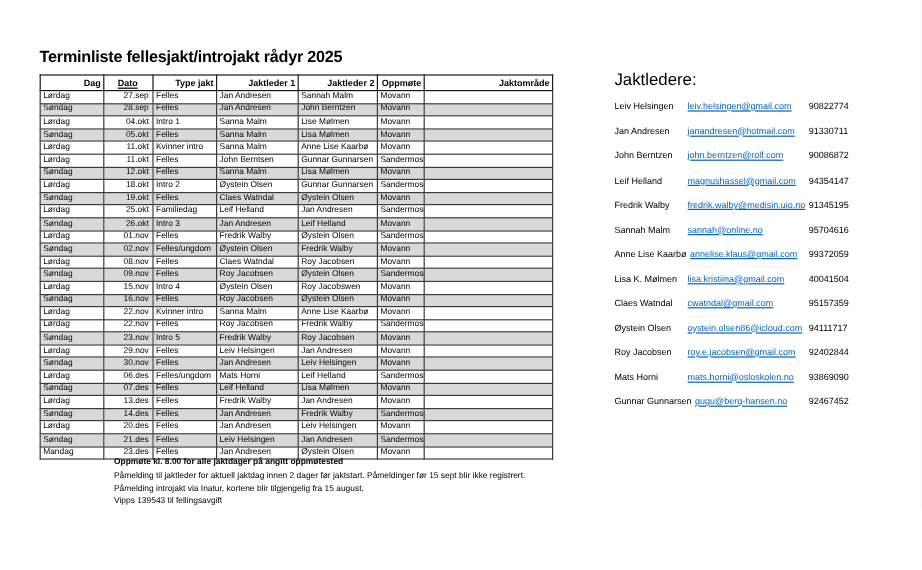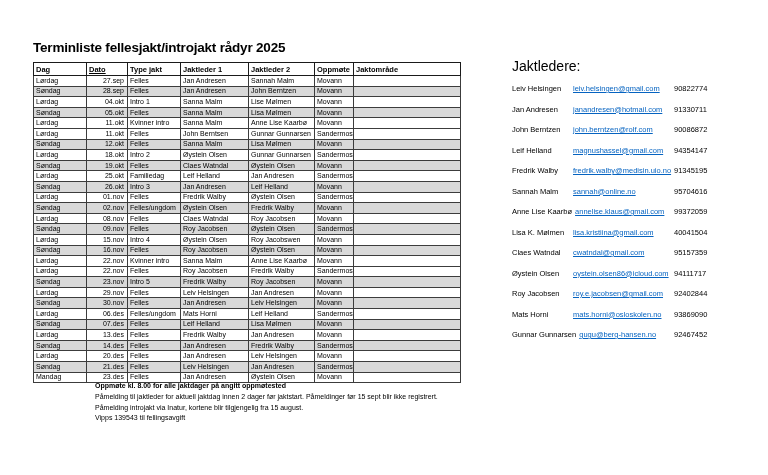--- a/index.html
+++ b/index.html
@@ -10,21 +10,21 @@
   .title{
     position:absolute;left:33px;top:40px;font-size:13.5px;font-weight:bold;
     letter-spacing:-0.2px;white-space:nowrap;
   }
   table.schedule{
     position:absolute;left:33px;top:62px;width:427px;
     border-collapse:collapse;table-layout:fixed;
     border:1.5px solid #000;
   }
   table.schedule th{
-    border:1px solid #1a1a1a;font-size:7.5px;font-weight:bold;text-align:left;
+    border:1px solid #1a1a1a;font-size:7.5px;font-weight:bold;text-align:right;
     height:12px;padding:0 2px;white-space:nowrap;overflow:hidden;
   }
   table.schedule td{
     border:0.75px solid #3c3c3c;font-size:7px;line-height:8px;height:9.6px;
     padding:0 2px;white-space:nowrap;overflow:hidden;vertical-align:middle;
   }
   table.schedule tr.shaded td{background:var(--shade,#d9d9d9);}
   table.schedule td.col-dato, table.schedule th.col-dato{text-align:right;padding-right:3px;}
   table.schedule td.col-dato{text-align:right;}
   .notes{position:absolute;left:95px;top:381px;font-size:7px;line-height:10.8px;}
@@ -49,21 +49,21 @@
         <col style="width:41px">
         <col style="width:53px">
       <col style="width:68px">
         <col style="width:66px">
         <col style="width:39px">
         <col style="width:107px">
     </colgroup>
     <thead>
       <tr>
         <th>Dag</th>
-        <th class="col-dato" style="text-align:left;text-decoration:underline;">Dato</th>
+        <th class="col-dato" style="text-align:center;text-decoration:underline;">Dato</th>
         <th>Type jakt</th>
         <th>Jaktleder 1</th>
         <th>Jaktleder 2</th>
         <th>Oppmøte</th>
         <th>Jaktområde</th>
       </tr>
     </thead>
     <tbody>
 
     <tr>

